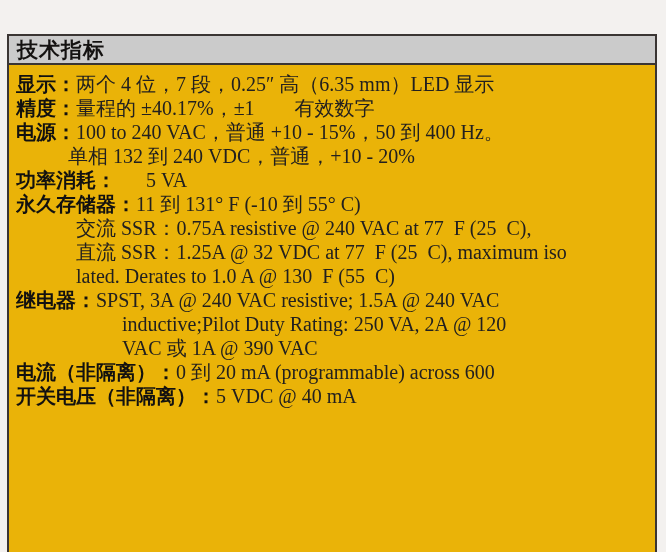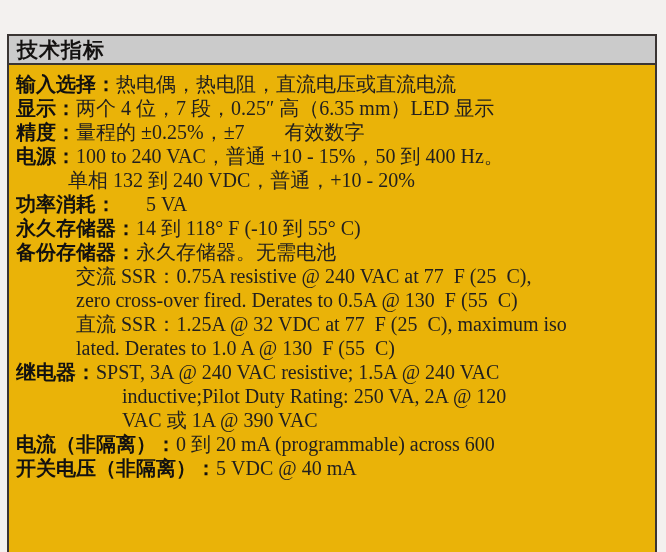--- a/index.html
+++ b/index.html
@@ -67,30 +67,27 @@
   .ind-4 { padding-left: 182px; }
 </style>
 </head>
 <body>
 
 <div class="spec-box">
   <div class="spec-header">
     <span class="title">技术指标</span>
   </div>
   <div class="spec-body">
-      <div class="line ind-0"><span class="label">输入选择：</span><span class="value">热电偶，热电阻，直流电压或直流电流</span></div>
       <div class="line ind-0"><span class="label">显示：</span><span class="value">两个 4 位，7 段，0.25″ 高（6.35 mm）LED 显示</span></div>
-      <div class="line ind-0"><span class="label">精度：</span><span class="value">量程的 ±0.25%，±7        有效数字</span></div>
+      <div class="line ind-0"><span class="label">精度：</span><span class="value">量程的 ±40.17%，±1        有效数字</span></div>
       <div class="line ind-0"><span class="label">电源：</span><span class="value">100 to 240 VAC，普通 +10 - 15%，50 到 400 Hz。</span></div>
       <div class="line ind-1"><span class="value">单相 132 到 240 VDC，普通，+10 - 20%</span></div>
       <div class="line ind-0"><span class="label">功率消耗：</span><span class="value">      5 VA</span></div>
-      <div class="line ind-0"><span class="label">永久存储器：</span><span class="value">14 到 118° F (-10 到 55° C)</span></div>
-      <div class="line ind-0"><span class="label">备份存储器：</span><span class="value">永久存储器。无需电池</span></div>
+      <div class="line ind-0"><span class="label">永久存储器：</span><span class="value">11 到 131° F (-10 到 55° C)</span></div>
       <div class="line ind-2"><span class="value">交流 SSR：0.75A resistive @ 240 VAC at 77  F (25  C),</span></div>
-      <div class="line ind-2"><span class="value">zero cross-over fired. Derates to 0.5A @ 130  F (55  C)</span></div>
       <div class="line ind-2"><span class="value">直流 SSR：1.25A @ 32 VDC at 77  F (25  C), maximum iso</span></div>
       <div class="line ind-2"><span class="value">lated. Derates to 1.0 A @ 130  F (55  C)</span></div>
       <div class="line ind-0"><span class="label">继电器：</span><span class="value">SPST, 3A @ 240 VAC resistive; 1.5A @ 240 VAC</span></div>
       <div class="line ind-3"><span class="value">inductive;Pilot Duty Rating: 250 VA, 2A @ 120</span></div>
       <div class="line ind-3"><span class="value">VAC 或 1A @ 390 VAC</span></div>
       <div class="line ind-0"><span class="label">电流（非隔离）：</span><span class="value">0 到 20 mA (programmable) across 600</span></div>
       <div class="line ind-0"><span class="label">开关电压（非隔离）：</span><span class="value">5 VDC @ 40 mA</span></div>
     </div>
 </div>
 

